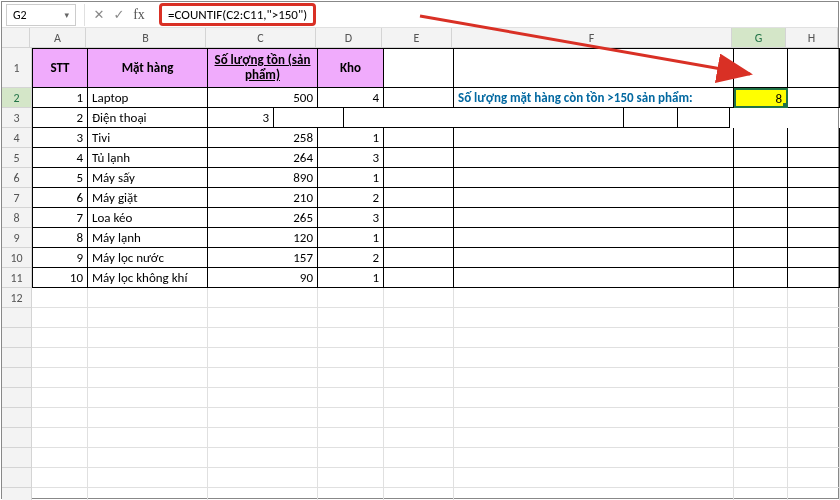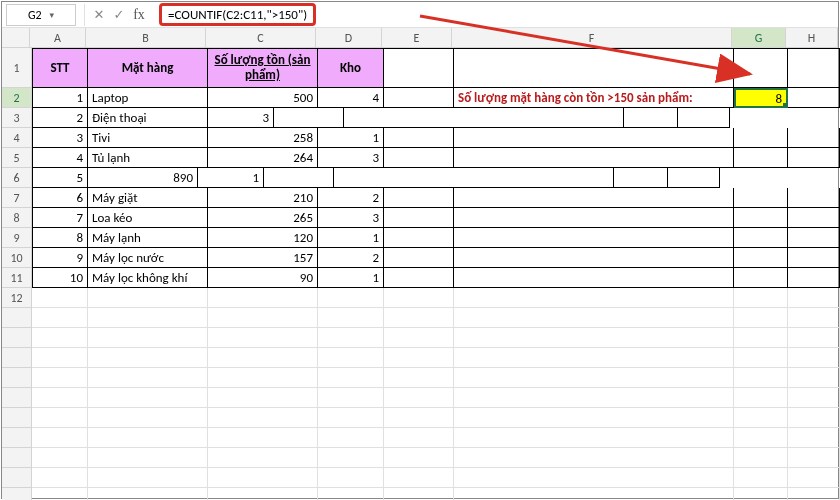--- a/index.html
+++ b/index.html
@@ -32,21 +32,21 @@
     z-index: 2;
   }
   .namebox {
     width: 70px;
     height: 22px;
     margin: 0 2px 0 4px;
     border: 1px solid #ccc;
     background: #fff;
     display: flex;
     align-items: center;
-    padding: 0 21px;
+    padding: 0 6px;
     font-size: 12px;
   }
   .namebox-caret {
     margin-left: auto;
     font-size: 9px;
     color: #666;
   }
   .fbar-divider {
     width: 1px; height: 22px;
     background: #e0e0e0;
@@ -151,21 +151,21 @@
 
   .hdr-cell {
     background: #f0abfc;
     font-weight: bold;
     justify-content: center;
     text-align: center;
     line-height: 1.15;
   }
 
   .note-text {
-    color: #b91c1c;
+    color: #0369a1;
     font-weight: bold;
   }
 
   .result-cell {
     background: #ffff00;
     border: 2px solid #217346 !important;
     justify-content: flex-end;
     padding-right: 4px;
     position: relative;
   }
@@ -280,20 +280,21 @@
         <div class="cell wC right">264</div>
         <div class="cell wD right">3</div>
         <div class="cell wE"></div>
         <div class="cell wF"></div>
         <div class="cell wG"></div>
         <div class="cell wH"></div>
       </div>
       <div class="grid-row tbl">
         <div class="rowhead">6</div>
         <div class="cell wA colA right">5</div>
+        <div class="cell wB">Máy sấy</div>
         <div class="cell wC right">890</div>
         <div class="cell wD right">1</div>
         <div class="cell wE"></div>
         <div class="cell wF"></div>
         <div class="cell wG"></div>
         <div class="cell wH"></div>
       </div>
       <div class="grid-row tbl">
         <div class="rowhead">7</div>
         <div class="cell wA colA right">6</div>

